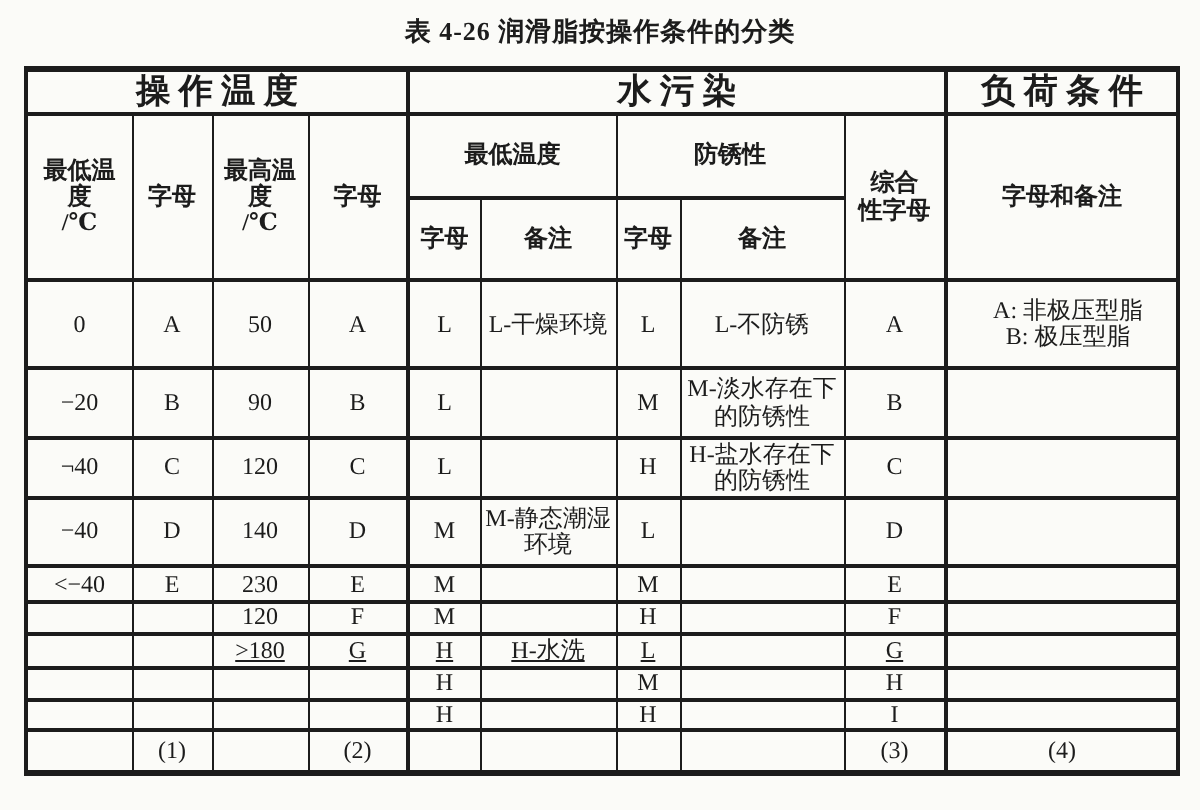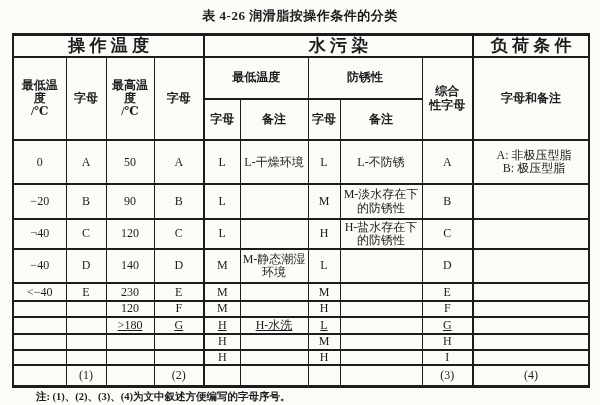--- a/index.html
+++ b/index.html
@@ -233,15 +233,14 @@
       <td class="sec"></td>
       <td></td>
       <td></td>
       <td></td>
       <td>(3)</td>
       <td class="sec">(4)</td>
     </tr>
   </tbody>
     </table>
 
-  <div class="footnote">注: (1)、(2)、(3)、(4)为文中叙述方便编写的字母序号。</div>
 
 </div>
 
 </body></html>

